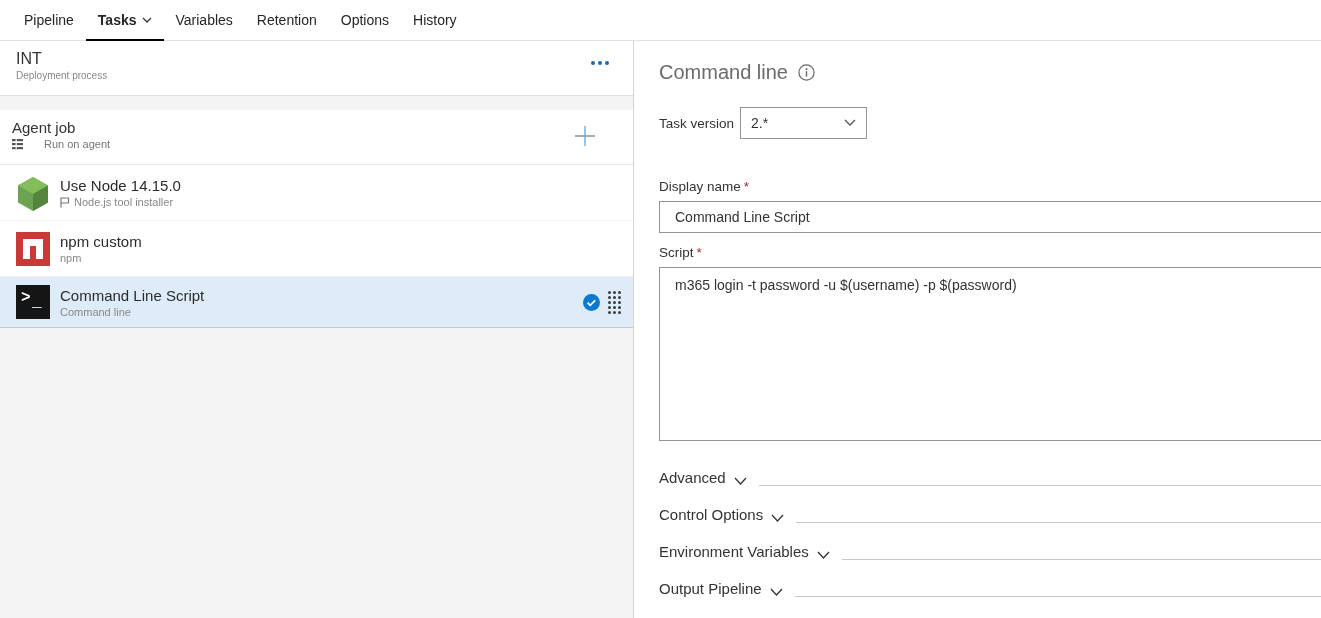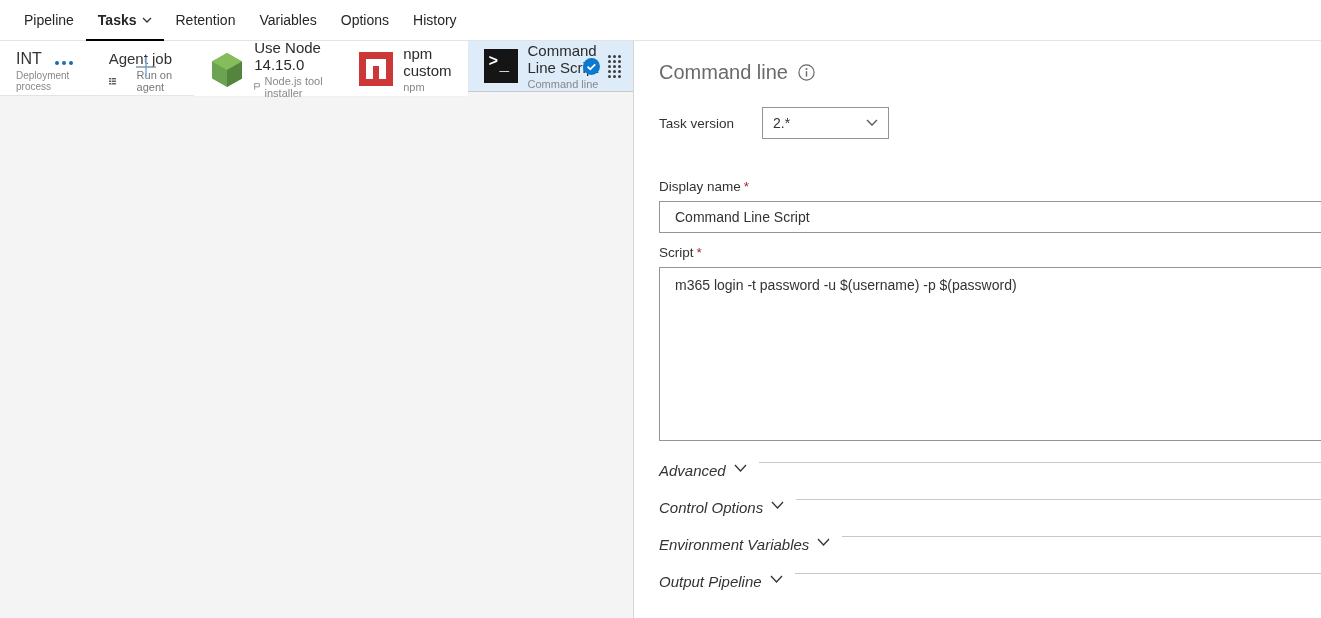--- a/index.html
+++ b/index.html
@@ -6,21 +6,21 @@
   html,body { width:1321px; height:618px; background:#fff; font-family:"Liberation Sans", sans-serif; color:#333; overflow:hidden; }
 
   
   .topnav { display:flex; align-items:stretch; height:41px; border-bottom:1px solid #e3e3e3; padding-left:12px; background:#fff; }
   .nav-item { display:flex; align-items:center; gap:5px; padding:0 12px; font-size:14px; color:#262626; cursor:pointer; border-bottom:2px solid transparent; margin-bottom:-1px; }
   .nav-item.active { font-weight:bold; border-bottom:2px solid #000000; }
   .nav-item svg { margin-top:2px; }
 
   
   .main { display:flex; height:577px; }
-  .left-panel { width:634px; background:#f4f4f4; border-right:1px solid #d6d6d6; display:flex; flex-direction:row; }
+  .left-panel { width:634px; background:#f4f4f4; border-right:1px solid #d6d6d6; display:flex; flex-direction:column; }
   .detail-panel { flex:1; background:#fff; padding:20px 0 0 25px; overflow:hidden; }
 
   
   .process-header { background:#fff; border-bottom:1px solid #e3e3e3; padding:9px 16px 10px 16px; height:55px; position:relative; }
   .process-title { font-size:16px; color:#333; }
   .process-sub { font-size:10px; color:#888; margin-top:2px; }
   .ellipsis-btn { position:absolute; right:20px; top:16px; display:flex; gap:3px; cursor:pointer; padding:4px; }
   .ellipsis-btn i { width:4px; height:4px; border-radius:50%; background:#1b6bb0; }
 
   .gap { height:14px; }
@@ -49,55 +49,55 @@
   .term-box .gt { position:absolute; left:5px; top:4px; font-size:16px; font-weight:bold; }
   .term-box .us { position:absolute; left:16px; top:8px; font-size:16px; font-weight:bold; }
 
   .row-right { position:absolute; right:12px; top:0; height:100%; display:flex; align-items:center; gap:8px; }
   .grip { display:grid; grid-template-columns:repeat(3,3px); grid-auto-rows:3px; gap:2px; cursor:grab; }
   .grip i { background:#3c3c3c; border-radius:50%; }
 
   
   .dp-title-row { display:flex; align-items:center; gap:10px; }
   .dp-title { font-size:20px; color:#6a6a6a; font-weight:normal; }
-  .version-row { display:flex; align-items:center; gap:28px; margin-top:23px; }
+  .version-row { display:flex; align-items:center; gap:6px; margin-top:23px; }
   .version-label { font-size:13.5px; color:#333; }
   .dropdown { width:127px; height:32px; border:1px solid #949494; background:#fff; display:flex; align-items:center; justify-content:space-between; padding:0 10px; cursor:pointer; }
   .dropdown .val { font-size:14px; color:#333; }
 
   .field-label { font-size:13.5px; color:#333; margin-top:40px; }
   .field-label.tight { margin-top:12px; }
   .req { color:#a4262c; margin-left:3px; }
   .text-input { display:block; width:calc(100% + 6px); height:32px; border:1px solid #949494; background:#fff; font-size:14px; color:#333; padding:0 15px; margin-top:7px; font-family:"Liberation Sans", sans-serif; outline:none; }
   .script-area { display:block; width:calc(100% + 6px); height:174px; border:1px solid #949494; background:#fff; font-size:14px; color:#333; padding:8px 15px; margin-top:7px; font-family:"Liberation Sans", sans-serif; resize:none; outline:none; line-height:1.4; }
 
-  .section-row { display:flex; align-items:flex-start; margin-top:13px; height:24px; cursor:pointer;font-style:italic; }
+  .section-row { display:flex; align-items:flex-end; margin-top:13px; height:24px; cursor:pointer; }
   .section-row.first { margin-top:21px; }
   .section-label { font-size:15px; color:#333; }
   .section-row svg { margin-left:8px; margin-top:2px; }
   .section-rule { flex:1; height:1px; background:#c8c8c8; margin-left:12px; }
 </style>
 </head>
 <body>
 
 <div class="topnav">
   <div class="nav-item">
       <span>Pipeline</span>
     </div>
   <div class="nav-item active">
     <span>Tasks</span>
     <svg width="10" height="7" viewBox="0 0 10 7">
         <path d="M1 1l4 4 4-4" stroke="#333" stroke-width="1.3" fill="none"></path>
       </svg>
   </div>
   <div class="nav-item">
+      <span>Variables</span>
+    </div>
+  <div class="nav-item">
       <span>Retention</span>
-    </div>
-  <div class="nav-item">
-      <span>Variables</span>
     </div>
   <div class="nav-item">
       <span>Options</span>
     </div>
   <div class="nav-item">
       <span>History</span>
     </div>
 </div>
 
 <div class="main">

